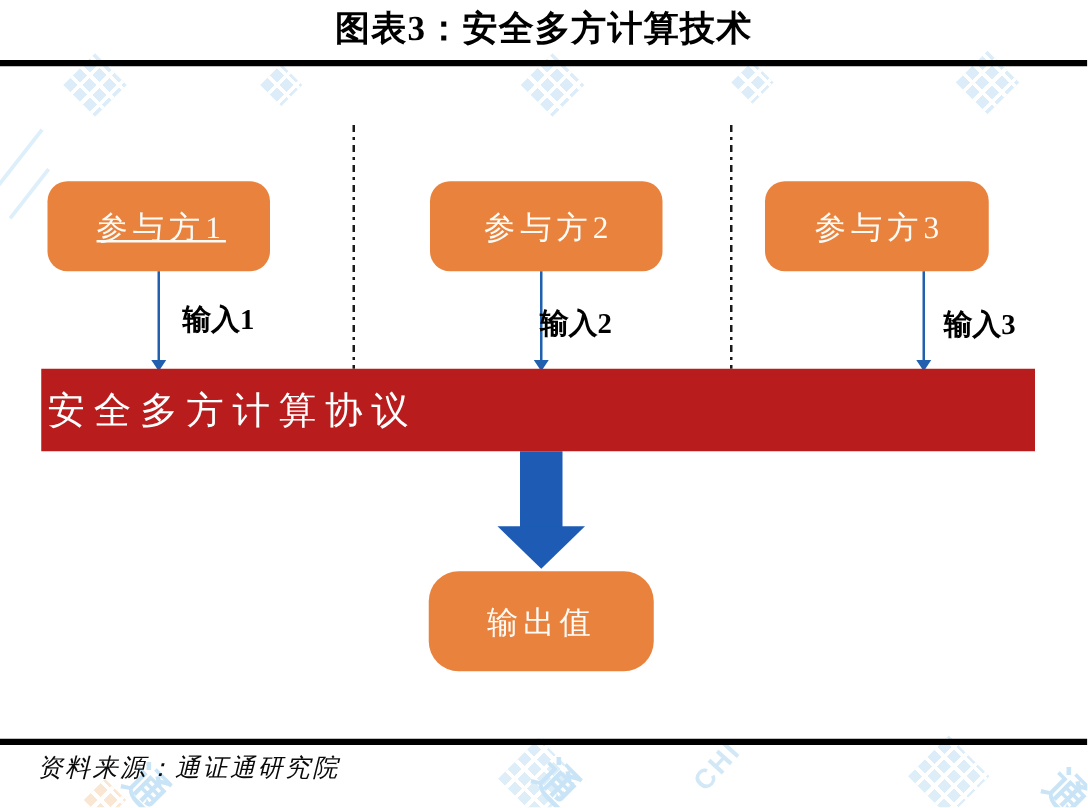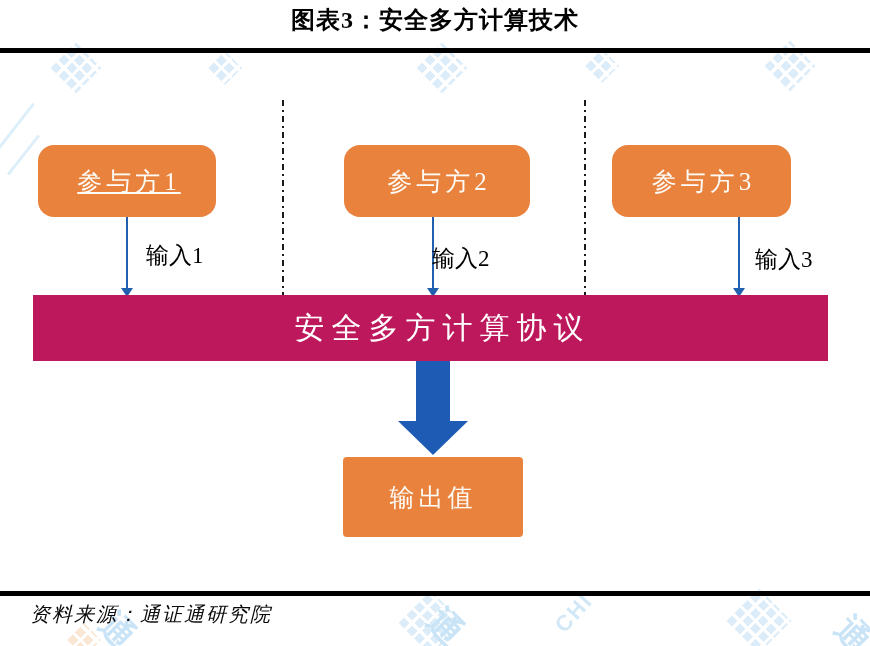--- a/index.html
+++ b/index.html
@@ -3,21 +3,21 @@
 <meta charset="utf-8">
 <style>
   html,body{margin:0;padding:0;background:#ffffff;}
   .canvas{
     position:relative;width:870px;height:646px;background:#ffffff;overflow:hidden;
     font-family:"Liberation Serif","DejaVu Serif",serif;
   }
   
   .fig-title{
     position:absolute;top:4px;left:0;width:100%;text-align:center;
-    font-size:24px;font-weight:700;color:#000;letter-spacing:1px;
+    font-size:28px;font-weight:700;color:#000;letter-spacing:1px;
   }
   .rule{position:absolute;left:0;width:870px;height:5px;background:#000;}
   .rule.top{top:48px;}
   .rule.bottom{top:591px;}
   .source-note{
     position:absolute;left:30px;top:601px;font-size:20px;font-style:italic;
     color:#0a0a0a;letter-spacing:2px;
   }
   
   .dash{
@@ -35,39 +35,39 @@
   .p2{left:344px;width:186px;}
   .p3{left:612px;width:179px;}
   
   .vline{position:absolute;width:2px;top:217px;height:71px;background:#2160AF;}
   .v1{left:126px;}.v2{left:432px;}.v3{left:738px;}
   .vhead{
     position:absolute;top:288px;width:0;height:0;
     border-left:6px solid transparent;border-right:6px solid transparent;border-top:9px solid #2160AF;
   }
   .h1{left:121px;}.h2{left:427px;}.h3{left:733px;}
-  .input-label{position:absolute;font-size:23px;color:#000;}
+  .input-label{position:absolute;font-size:23px;color:#000;font-weight:bold;}
   .l1{left:146px;top:240px;}
   .l2{left:432px;top:243px;}
   .l3{left:755px;top:244px;}
   
   .protocol{
-    position:absolute;left:33px;top:295px;width:795px;height:66px;background:#be185d;
-    color:#ffffff;display:flex;align-items:center;justify-content:center;
-    font-size:30px;letter-spacing:7px;padding-left:24px;box-sizing:border-box;
+    position:absolute;left:33px;top:295px;width:795px;height:66px;background:#b91c1c;
+    color:#ffffff;display:flex;align-items:center;justify-content:flex-start;
+    font-size:30px;letter-spacing:7px;padding-left:5px;box-sizing:border-box;
   }
   
   .big-shaft{position:absolute;left:416px;top:361px;width:34px;height:61px;background:#1D5BB4;}
   .big-head{
     position:absolute;left:398px;top:421px;width:0;height:0;
     border-left:35px solid transparent;border-right:35px solid transparent;border-top:34px solid #1D5BB4;
   }
   
   .obox{
-    position:absolute;left:343px;top:457px;width:180px;height:80px;background:#E8823C;border-radius:4px;
+    position:absolute;left:343px;top:457px;width:180px;height:80px;background:#E8823C;border-radius:24px;
     display:flex;align-items:center;justify-content:center;
     color:#FDFBF7;font-size:25px;letter-spacing:4px;padding-left:0;box-sizing:border-box;
   }
   
   .wm{position:absolute;pointer-events:none;}
   .wm-logo{
     width:36px;height:36px;transform:rotate(45deg);opacity:.85;
     background:
       repeating-linear-gradient(0deg,transparent 0 8px,#fff 8px 11px),
       repeating-linear-gradient(90deg,transparent 0 8px,#fff 8px 11px),

